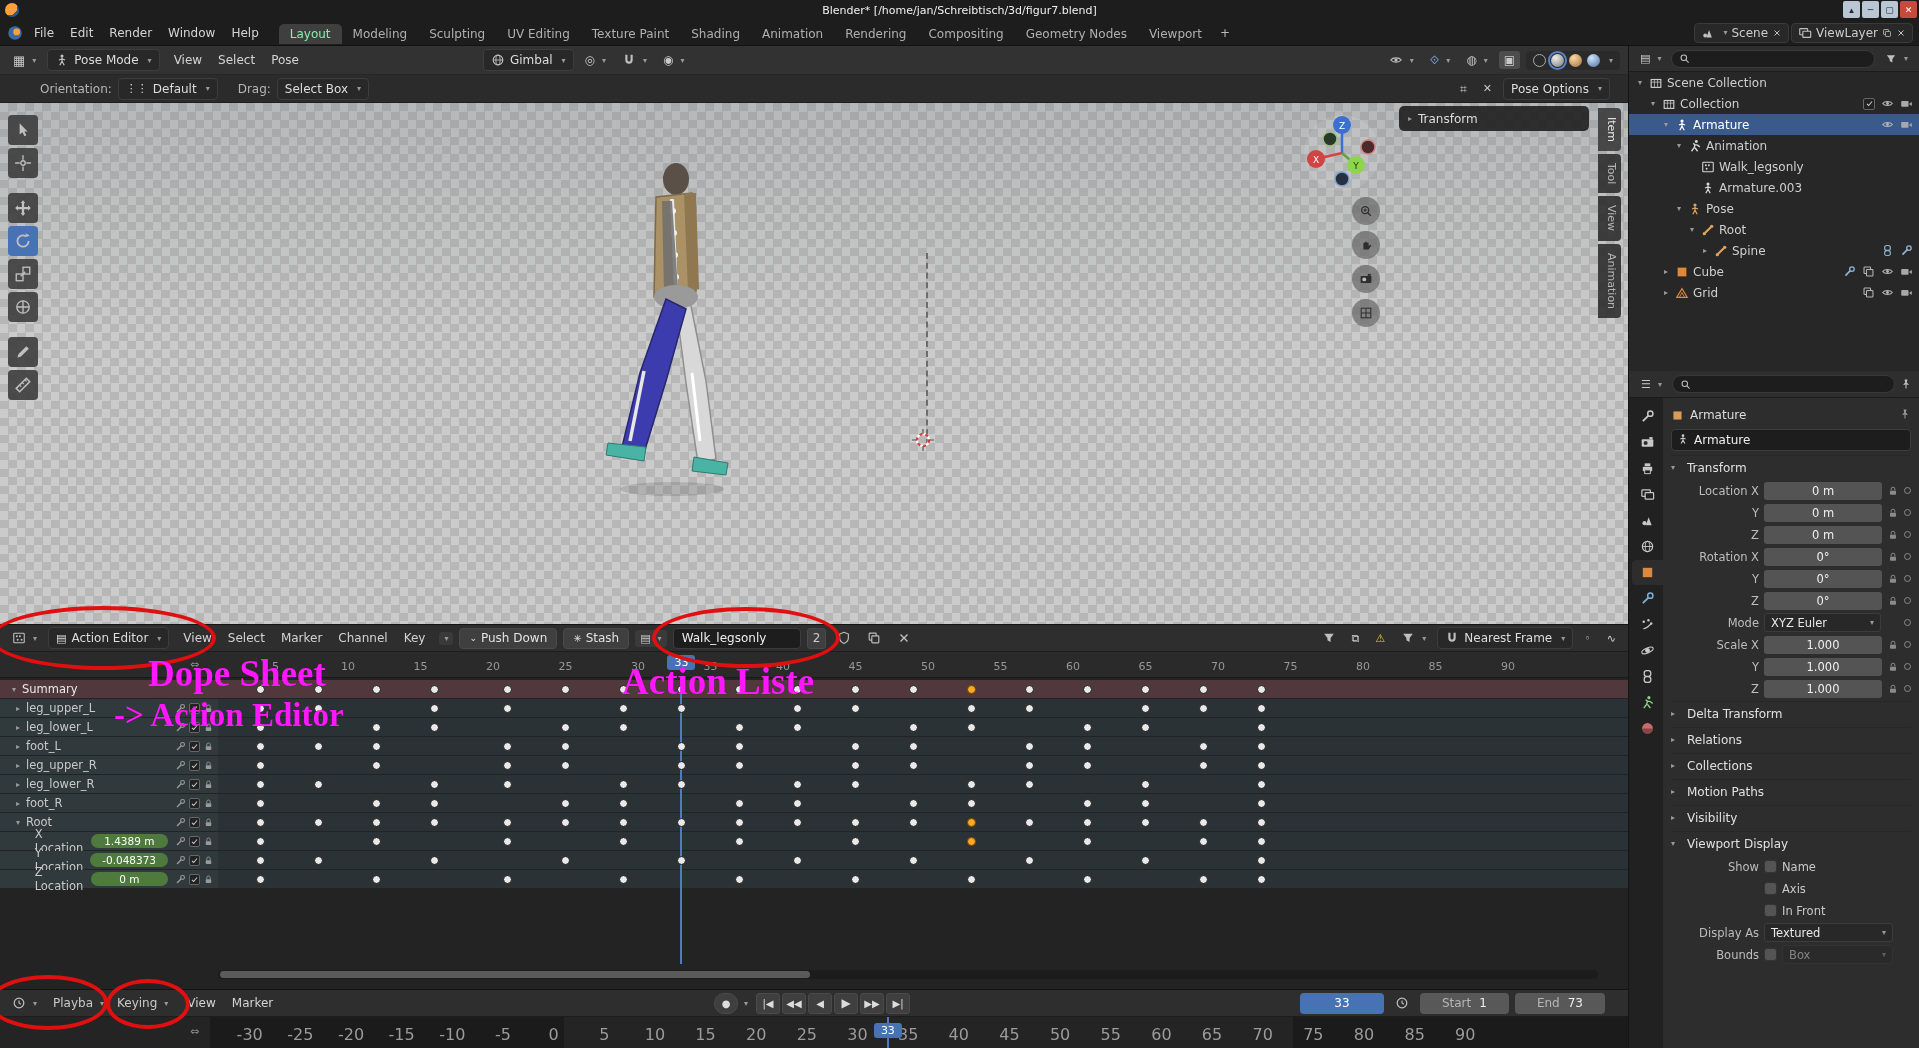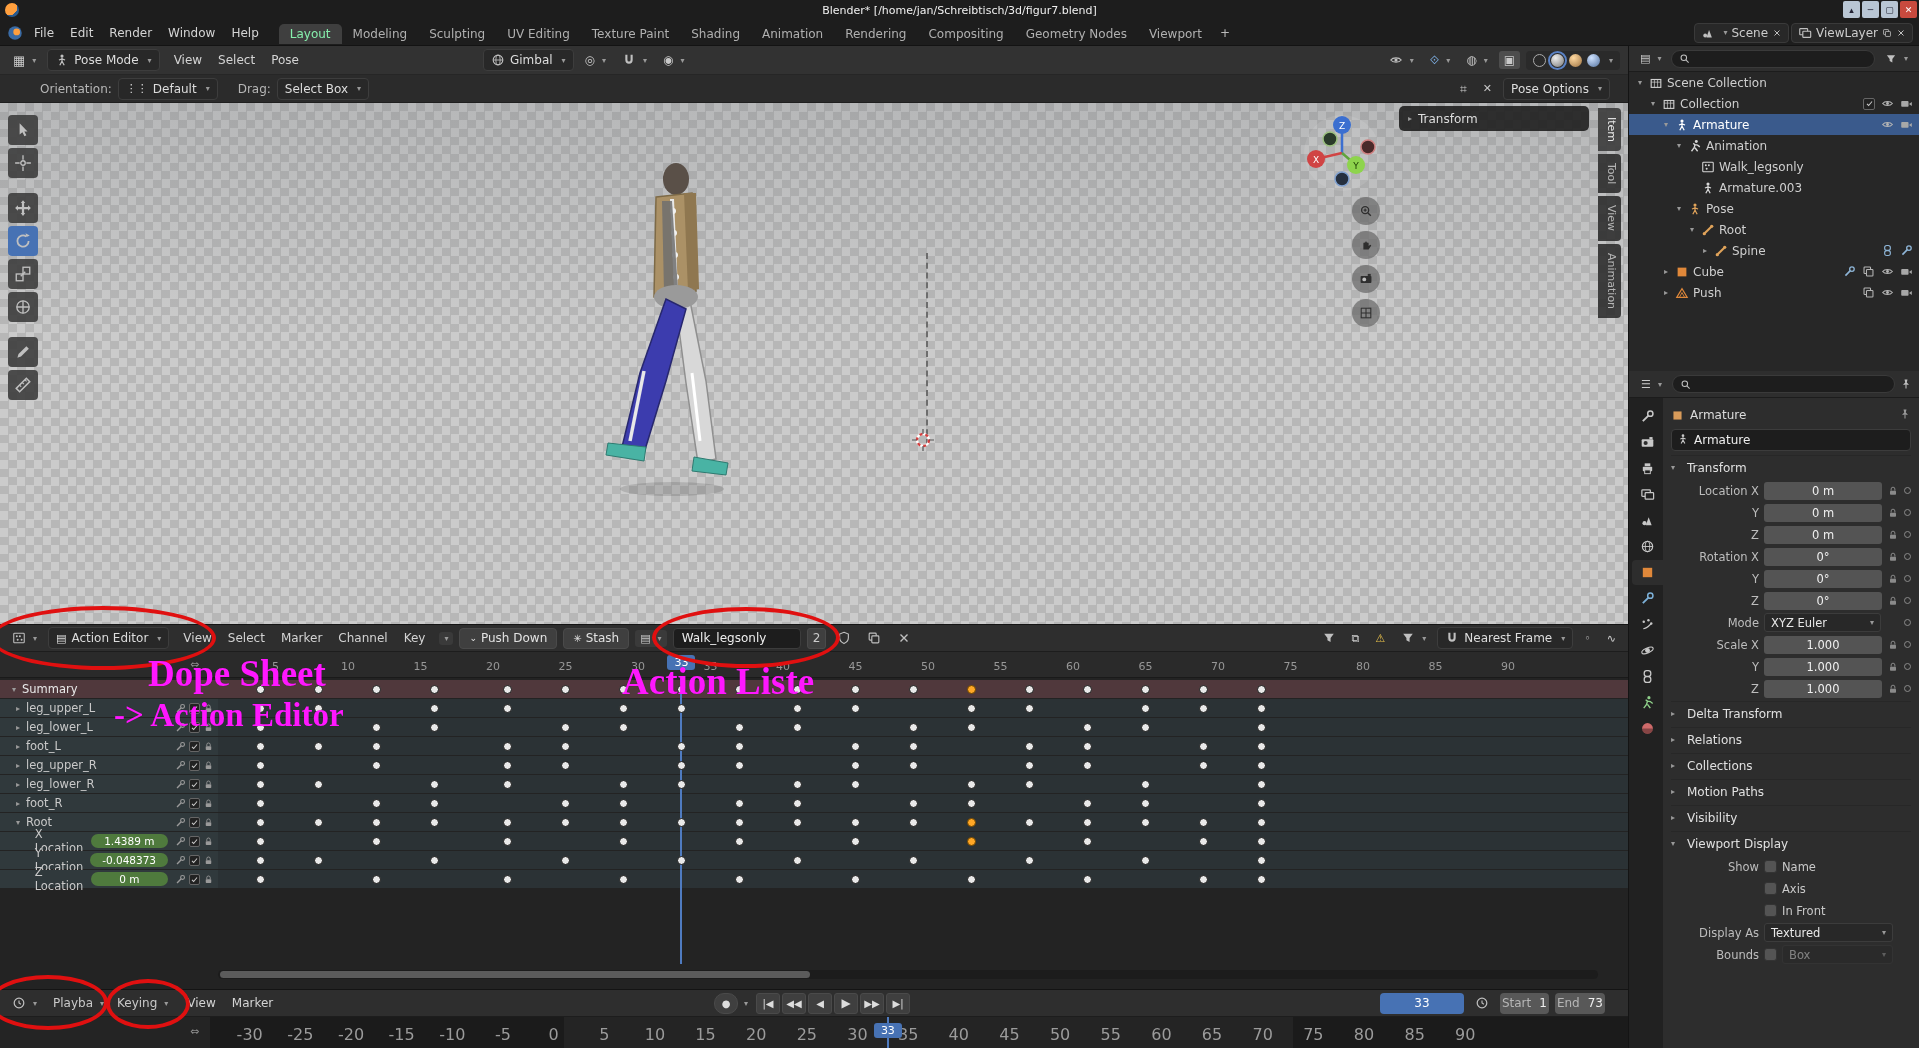--- a/index.html
+++ b/index.html
@@ -101,21 +101,21 @@
 #ds-scroll{position:absolute;left:218px;top:292px;width:1380px;height:9px;background:#1c1c1c;border-radius:5px}
 #ds-thumb{position:absolute;left:2px;top:1px;width:590px;height:7px;background:#5b5b5b;border-radius:4px}
 
 
 #timeline{position:absolute;left:0;top:989px;width:1628px;height:59px;background:#262626;border-top:1px solid #141414}
 #tl-header{height:27px;background:#2e2e2e;display:flex;align-items:center;gap:6px;padding:0 7px;border-bottom:1px solid #1d1d1d;position:relative}
 #tl-transport{position:absolute;left:714px;display:flex;gap:2px;align-items:center}
 .pbtn{min-width:24px;height:21px;background:#3f3f3f;border:1px solid #4a4a4a;border-radius:3px;color:#ddd;
   display:flex;align-items:center;justify-content:center;font-size:10px;padding:0 3px}
 .frame-field{background:#4772b4;color:#fff;border-radius:4px;height:21px;min-width:84px;display:flex;align-items:center;justify-content:center}
-.range-field{background:#585858;color:#eee;border-radius:4px;height:21px;padding:0 2px;display:flex;gap:8px;align-items:center}
+.range-field{background:#585858;color:#eee;border-radius:4px;height:21px;padding:0 22px;display:flex;gap:8px;align-items:center}
 #tl-ruler{position:relative;height:31px;background:#242424;overflow:hidden}
 .tl-label{position:absolute;top:8px;transform:translateX(-50%);color:#9b9b9b;font-size:16px}
 .tl-shade{position:absolute;top:0;height:31px;background:rgba(0,0,0,.25)}
 .tl-cf{position:absolute;top:0;height:31px;width:2px;background:#4f7bc0}
 
 
 #outliner{position:absolute;left:1628px;top:46px;width:291px;height:325px;background:#272727;border-left:1px solid #141414}
 #ol-header{height:26px;background:#2e2e2e;display:flex;align-items:center;gap:5px;padding:0 6px;border-bottom:1px solid #1c1c1c}
 .search-box{flex:1;height:18px;background:#1d1d1d;border:1px solid #3a3a3a;border-radius:9px;display:flex;align-items:center;padding:0 7px;gap:4px}
 .ol-row{height:21px;display:flex;align-items:center;gap:4px;padding-right:6px;font-size:12px;color:#cfcfcf;position:relative}
@@ -1303,21 +1303,21 @@
           </span>
         </div>
         <div class="ol-row" style="padding-left:32px">
           <span class="ol-car">▸</span>
           <span class="ic" style="color:#e0883a;width:14px;height:14px;">
             <svg viewBox="0 0 16 16">
               <path d="M2 13L8 3l6 10H2Z" fill="none" stroke="currentColor" stroke-width="1.3"></path>
               <path d="M5 13L8 7.5 11 13" fill="none" stroke="currentColor" stroke-width="1"></path>
             </svg>
           </span>
-          <span>Push</span>
+          <span>Grid</span>
           <span class="ol-right">
             <span class="ic" style="color:#b5b5b5;width:13px;height:13px;">
               <svg viewBox="0 0 16 16">
                 <rect x="2.5" y="2.5" width="8" height="8" rx="1" fill="none" stroke="currentColor" stroke-width="1.3"></rect>
                 <rect x="5.5" y="5.5" width="8" height="8" rx="1" fill="#2e2e2e" stroke="currentColor" stroke-width="1.3"></rect>
               </svg>
             </span>
             <span class="ic" style="color:#b5b5b5;width:13px;height:13px;">
               <svg viewBox="0 0 16 16">
                 <path d="M2 8C4.5 4.7 11.5 4.7 14 8C11.5 11.3 4.5 11.3 2 8Z" fill="none" stroke="currentColor" stroke-width="1.3"></path>

